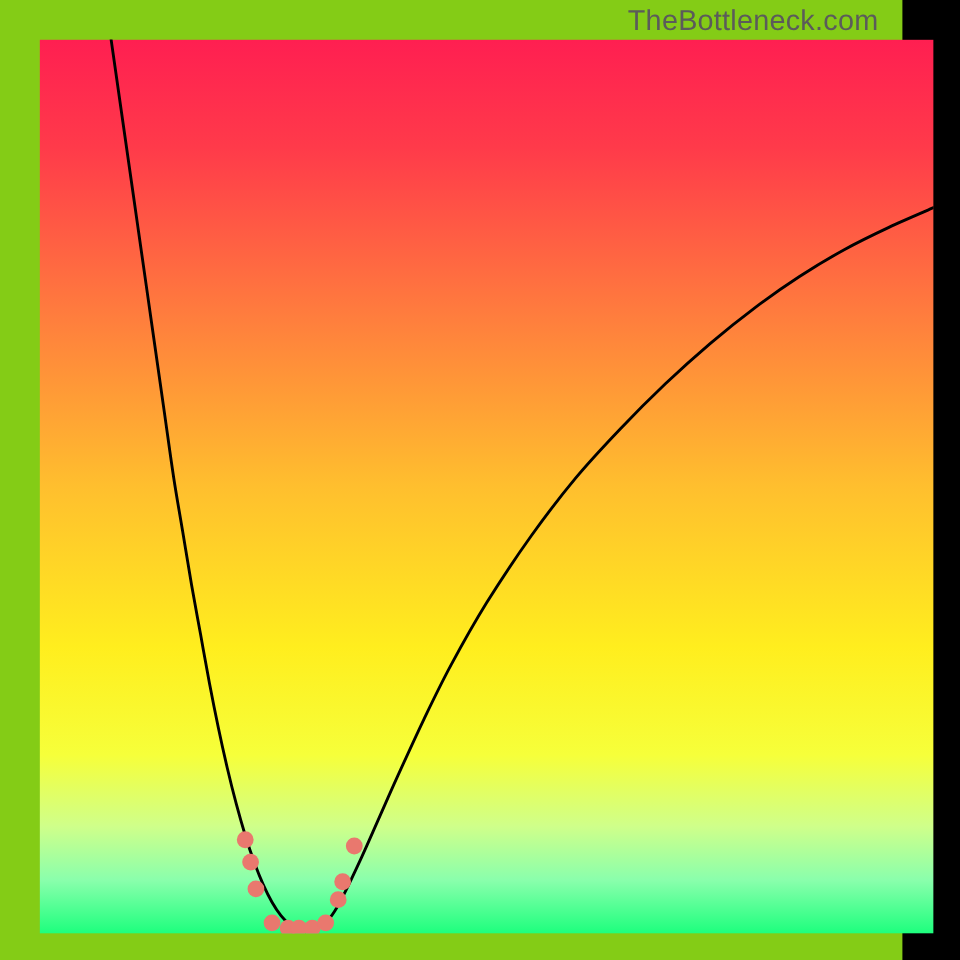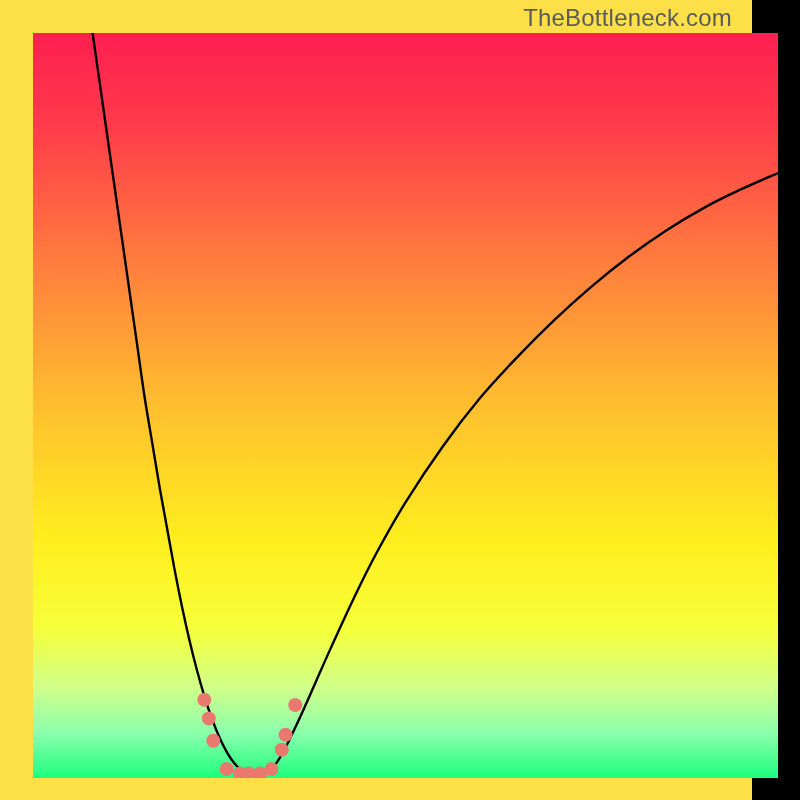--- a/index.html
+++ b/index.html
@@ -10,21 +10,21 @@
     overflow: hidden;
     background: #000;
     font-family: Arial, Helvetica, sans-serif;
   }
   .frame {
     position: absolute;
     left: 0;
     top: 0;
     width: 752px;
     height: 800px;
-    background: #fde047;
+    background: #84cc16;
   }
   .plot {
     position: absolute;
     box-sizing: border-box;
   }
   .watermark {
     position: absolute;
     color: #5b5b5b;
     font-size: 24px;
     font-weight: 500;

